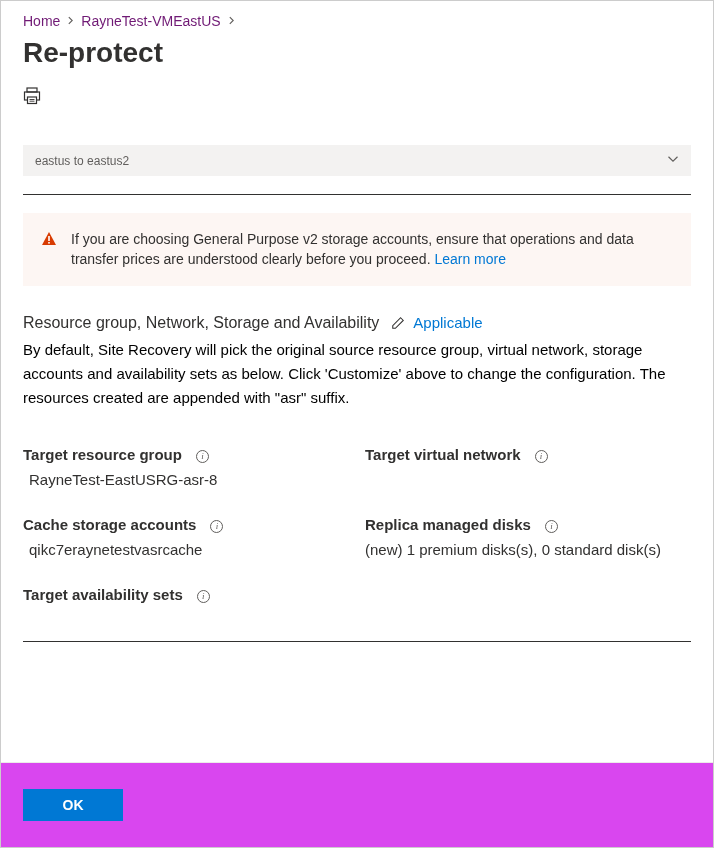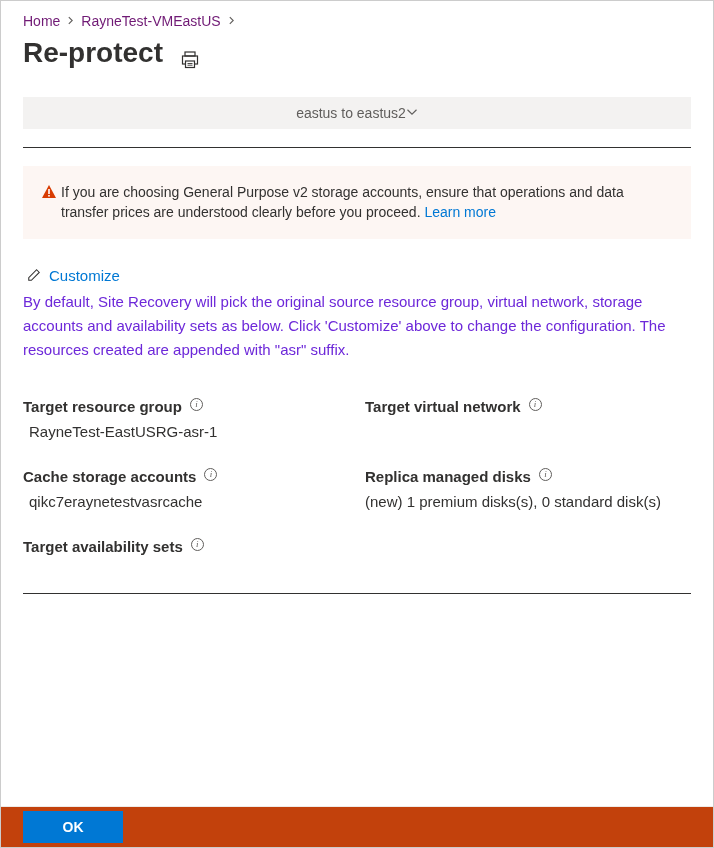--- a/index.html
+++ b/index.html
@@ -35,65 +35,66 @@
       color: #701a75;
       text-decoration: none;
       cursor: pointer;
     }
     .breadcrumb .sep {
       color: #605e5c;
       font-size: 12px;
     }
     .title-row {
       display: flex;
-      align-items: flex-end;
+      align-items: flex-start;
       gap: 18px;
-      margin-bottom: 28px;
+      margin-bottom: 40px;
+      flex-direction: column;
     }
     .title-row h1 {
       font-size: 28px;
       font-weight: 600;
       color: #323130;
     }
     .print-icon {
       width: 18px;
       height: 18px;
       cursor: pointer;
       color: #323130;
     }
     .dropdown {
       background: #f3f2f1;
       border: none;
       padding: 8px 12px;
       display: flex;
-      justify-content: center;
+      justify-content: space-between;
       align-items: center;
       cursor: pointer;
       color: #605e5c;
-      font-size: 14px;
+      font-size: 12px;
       margin-bottom: 18px;
     }
     .dropdown .chevron {
       color: #605e5c;
     }
     hr.divider {
       border: none;
       border-top: 1.5px solid #323130;
       margin: 0 0 18px 0;
     }
     hr.divider-bottom {
       border: none;
       border-top: 1.5px solid #323130;
       margin-top: 30px;
     }
     .warning-box {
       background: #fdf6f3;
       padding: 16px 18px;
       display: flex;
-      gap: 4px;
+      gap: 14px;
       margin-bottom: 28px;
     }
     .warning-icon {
       color: #d83b01;
       flex-shrink: 0;
       width: 16px;
       height: 16px;
       margin-top: 2px;
     }
     .warning-text {
@@ -122,36 +123,36 @@
     }
     .customize-link {
       color: #0078d4;
       text-decoration: none;
       cursor: pointer;
       font-size: 15px;
     }
     .section-desc {
       font-size: 15px;
       line-height: 1.6;
-      color: #6d28d9;
+      color: #000000;
       margin-bottom: 36px;
     }
     .fields-grid {
       display: grid;
       grid-template-columns: 1fr 1fr;
       gap: 28px 16px;
     }
     .field-block {
     }
     .field-label {
       font-weight: 600;
       font-size: 15px;
       display: flex;
-      align-items: flex-start;
-      gap: 8px;
+      align-items: flex-end;
+      gap: 14px;
       margin-bottom: 8px;
     }
     .info-icon {
       width: 13px;
       height: 13px;
       border: 1px solid #605e5c;
       border-radius: 50%;
       display: inline-flex;
       align-items: center;
       justify-content: center;
@@ -162,22 +163,22 @@
       font-family: Georgia, serif;
       cursor: pointer;
     }
     .field-value {
       font-size: 15px;
       color: #323130;
       padding-left: 6px;
     }
     .footer {
       border-top: 1px solid #edebe9;
-      padding: 4px 22px;
-      background: #c2410c;
+      padding: 26px 22px;
+      background: #d946ef;
     }
     .ok-button {
       background: #0078d4;
       color: #fff;
       border: none;
       padding: 8px 32px;
       font-size: 14px;
       font-weight: 600;
       cursor: pointer;
       min-width: 100px;
@@ -234,38 +235,39 @@
         <rect x="7.2" y="5" width="1.6" height="5" fill="#fff"></rect>
         <rect x="7.2" y="11" width="1.6" height="1.6" fill="#fff"></rect>
       </svg>
     </span>
     <div class="warning-text">
       <span>If you are choosing General Purpose v2 storage accounts, ensure that operations and data transfer prices are understood clearly before you proceed. </span><a>Learn more</a>
     </div>
   </div>
 
   <div class="section-header">
+    <span>Resource group, Network, Storage and Availability</span>
     <span class="pencil-icon">
       <svg viewBox="0 0 16 16" width="14" height="14">
         <path d="M11 2l3 3-9 9H2v-3l9-9z" fill="none" stroke="#323130" stroke-width="1.2"></path>
       </svg>
     </span>
-    <a class="customize-link">Customize</a>
+    <a class="customize-link">Applicable</a>
   </div>
 
   <p class="section-desc">By default, Site Recovery will pick the original source resource group, virtual network, storage accounts and availability sets as below. Click 'Customize' above to change the configuration. The resources created are appended with "asr" suffix.</p>
 
   <div class="fields-grid">
 
     <div class="field-block">
       <div class="field-label">
         <span>Target resource group</span>
         <span class="info-icon">i</span>
       </div>
-      <div class="field-value">RayneTest-EastUSRG-asr-1</div>
+      <div class="field-value">RayneTest-EastUSRG-asr-8</div>
     </div>
 
     <div class="field-block">
       <div class="field-label">
         <span>Target virtual network</span>
         <span class="info-icon">i</span>
       </div>
     </div>
 
     <div class="field-block">

